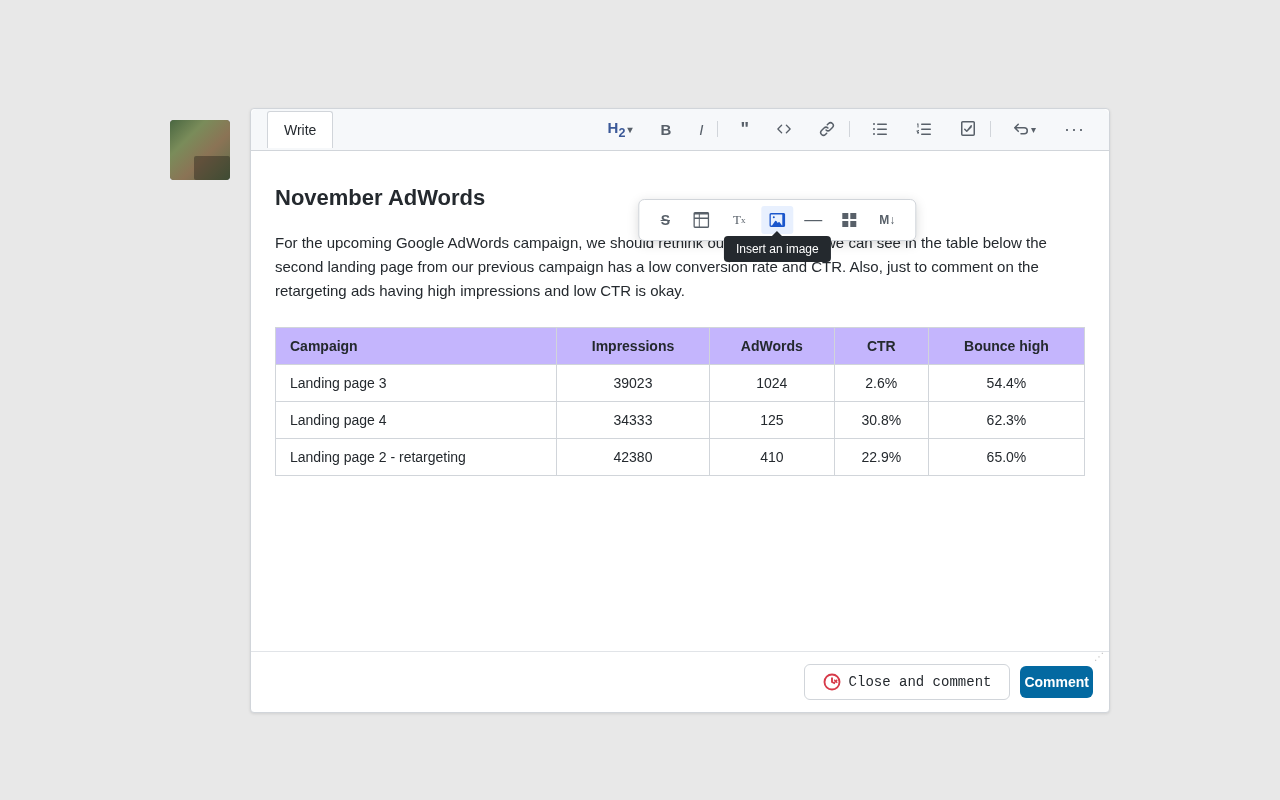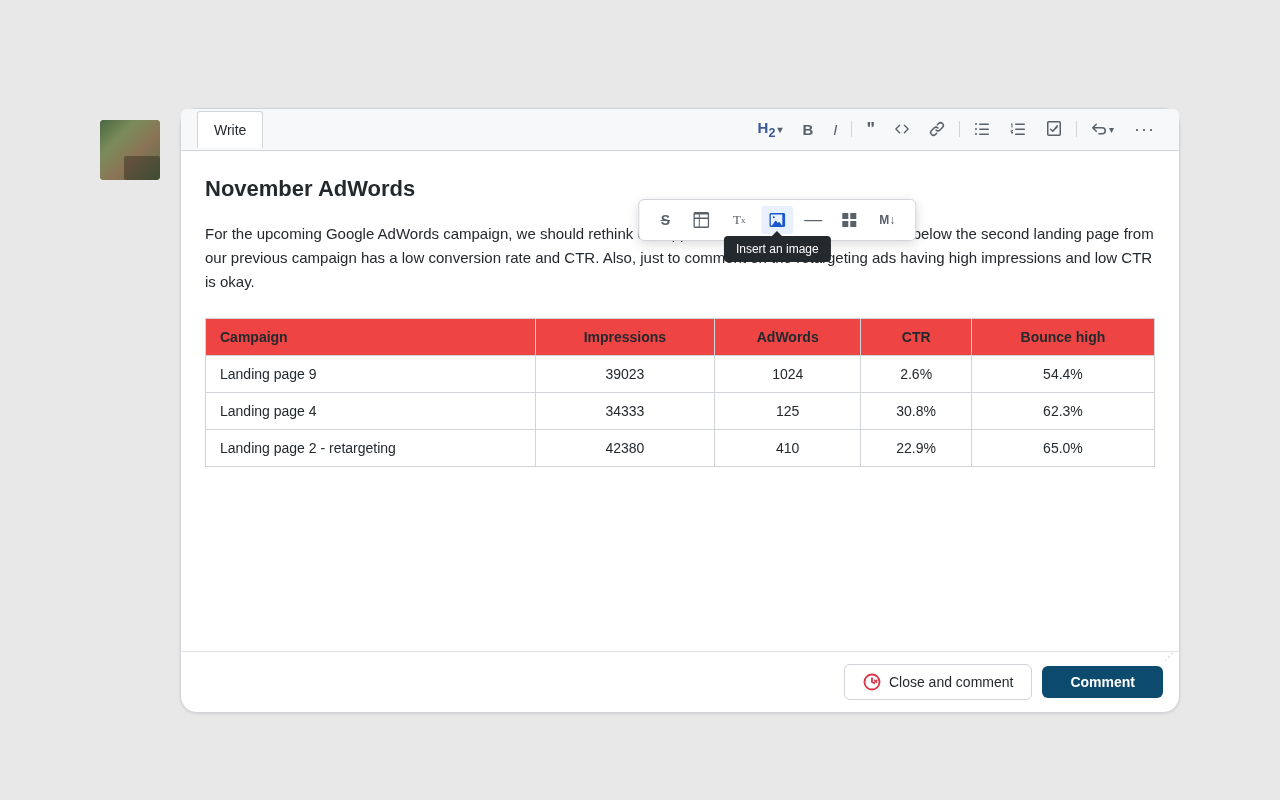--- a/index.html
+++ b/index.html
@@ -50,22 +50,22 @@
       left: 40%;
       width: 60%;
       height: 40%;
       background: rgba(0,0,0,0.3);
       border-radius: 2px;
     }
 
     .editor-panel {
       background: #ffffff;
       border: 1px solid #d1d5da;
-      border-radius: 17px;
-      width: 1000px;
+      border-radius: 4px;
+      width: 860px;
       box-shadow: 0 1px 3px rgba(0,0,0,0.1);
     }
 
     .tabs-bar {
       display: flex;
       align-items: center;
       border-bottom: 1px solid #d1d5da;
       padding: 0 16px;
       background: #f6f8fa;
       border-radius: 6px 6px 0 0;
@@ -98,20 +98,21 @@
       padding: 4px 8px;
       background: none;
       border: none;
       cursor: pointer;
       color: #586069;
       font-size: 14px;
       border-radius: 3px;
       display: flex;
       align-items: center;
       gap: 2px;
+      margin-left: 8px;
     }
 
     .toolbar-btn.heading {
       font-weight: bold;
       color: #3b5998;
       font-size: 15px;
     }
 
     .toolbar-btn.bold-btn {
       font-weight: 900;
@@ -196,21 +197,21 @@
       border-right: 5px solid transparent;
       border-bottom: 5px solid #24292e;
     }
 
     .sec-toolbar-wrapper {
       position: relative;
     }
 
     
     .editor-content {
-      padding: 25px 24px;
+      padding: 34px 24px;
       min-height: 500px;
     }
 
     .doc-title {
       font-size: 22px;
       font-weight: 700;
       color: #24292e;
       margin-bottom: 20px;
     }
 
@@ -230,21 +231,21 @@
       margin-bottom: 8px;
     }
 
     .data-table th, .data-table td {
       border: 1px solid #d1d5da;
       padding: 10px 14px;
       text-align: left;
     }
 
     .data-table th {
-      background: #ef4444;
+      background: #c4b5fd;
       font-weight: 600;
     }
 
     .data-table td:nth-child(2),
     .data-table td:nth-child(3),
     .data-table td:nth-child(4),
     .data-table td:nth-child(5) {
       text-align: center;
     }
 
@@ -270,35 +271,36 @@
       align-items: center;
       gap: 8px;
       padding: 8px 18px;
       background: white;
       border: 1px solid #d1d5da;
       border-radius: 6px;
       font-size: 14px;
       font-weight: 500;
       color: #24292e;
       cursor: pointer;
+      font-family: Liberation Mono, monospace;
     }
 
     .close-icon-circle {
       width: 18px;
       height: 18px;
       display: flex;
       align-items: center;
       justify-content: center;
       color: #d73a49;
       font-size: 16px;
     }
 
     .btn-comment {
-      padding: 8px 28px;
-      background: #0c4a6e;
+      padding: 8px 4px;
+      background: #0369a1;
       border: none;
       border-radius: 6px;
       font-size: 14px;
       font-weight: 600;
       color: white;
       cursor: pointer;
     }
 
     .resize-handle {
       position: absolute;
@@ -420,21 +422,21 @@
           <tr>
             <th>Campaign</th>
             <th>Impressions</th>
             <th>AdWords</th>
             <th>CTR</th>
             <th>Bounce high</th>
           </tr>
         </thead>
         <tbody id="table-body">
         <tr>
-              <td>Landing page 9</td>
+              <td>Landing page 3</td>
               <td>39023</td>
               <td>1024</td>
               <td>2.6%</td>
               <td>54.4%</td>
             </tr>
             <tr>
               <td>Landing page 4</td>
               <td>34333</td>
               <td>125</td>
               <td>30.8%</td>

